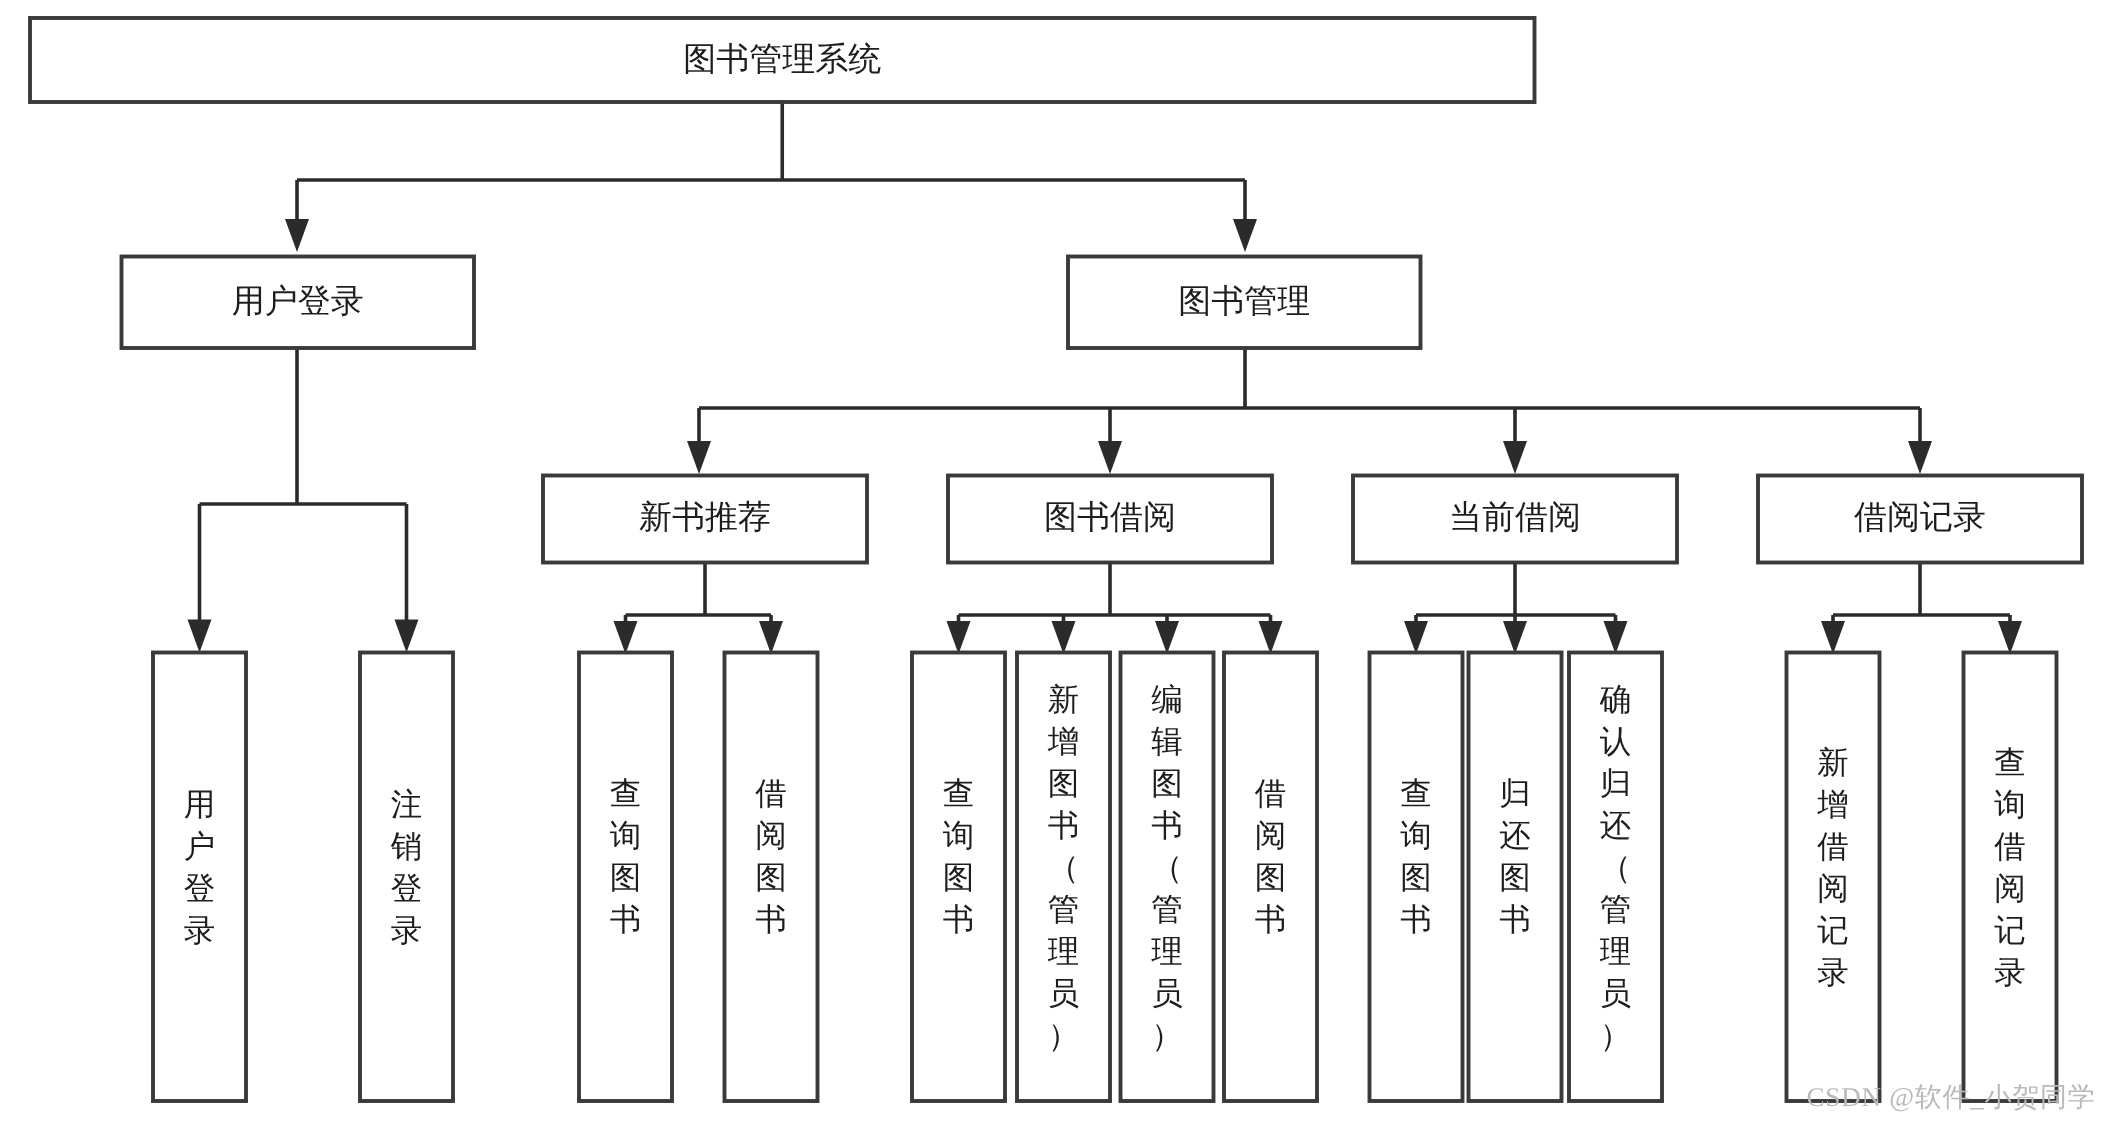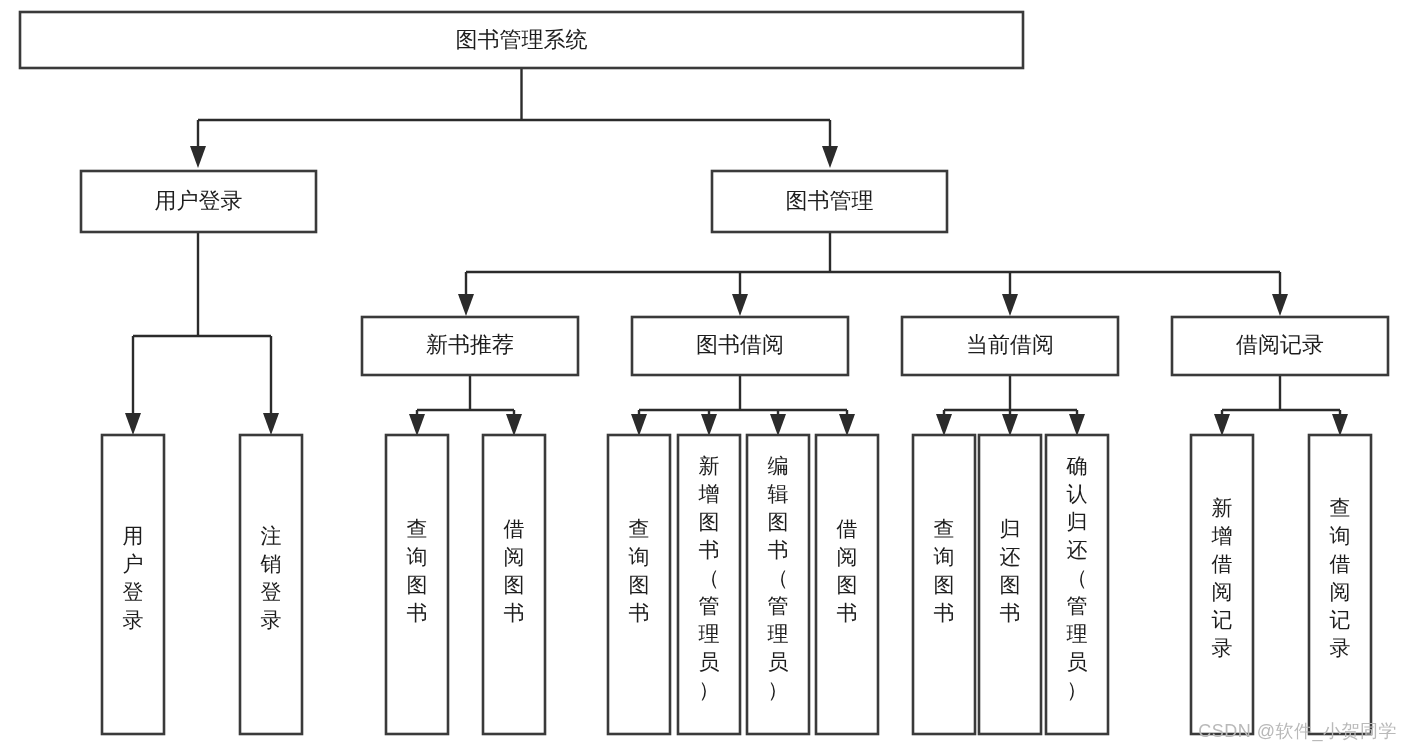--- a/index.html
+++ b/index.html
@@ -52,21 +52,21 @@
   .arrow-head {
     fill: #2b2b2b;
     stroke: none;
   }
   .watermark {
     position: absolute;
     right: 8px;
     bottom: 4px;
     color: #b9b9b9;
     font-size: 18px;
-    font-family: Liberation Sans, sans-serif;
+    font-family: Liberation Serif, serif;
     letter-spacing: 0.5px;
     white-space: nowrap;
     user-select: none;
   }
 </style>
 </head>
 <body>
 
 <div id="diagram-root">
 

